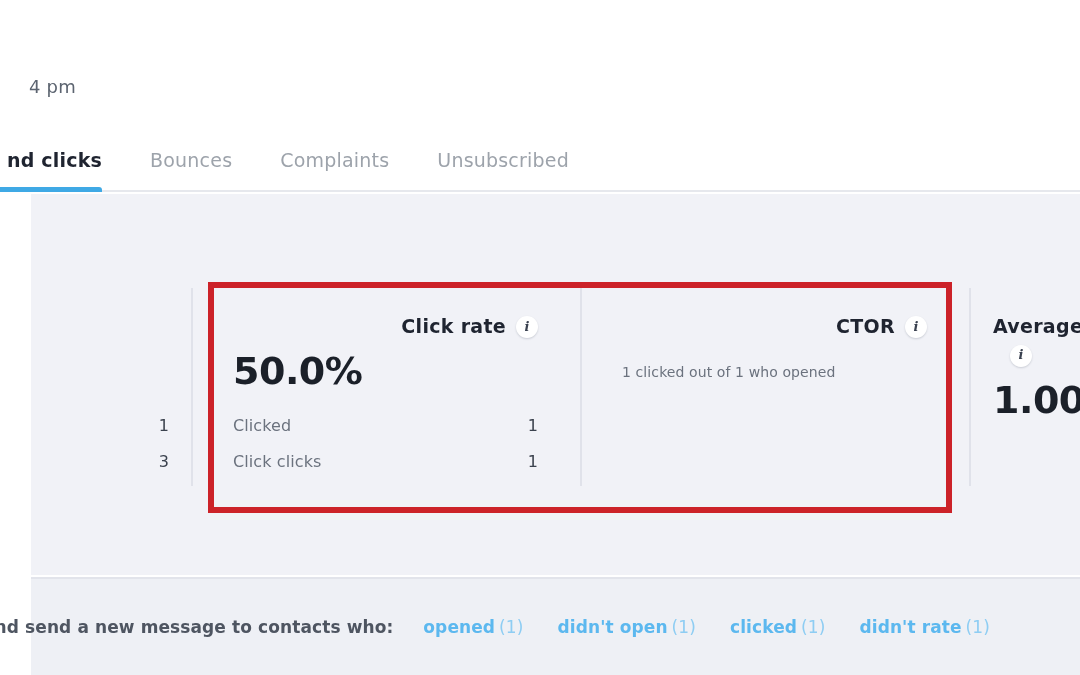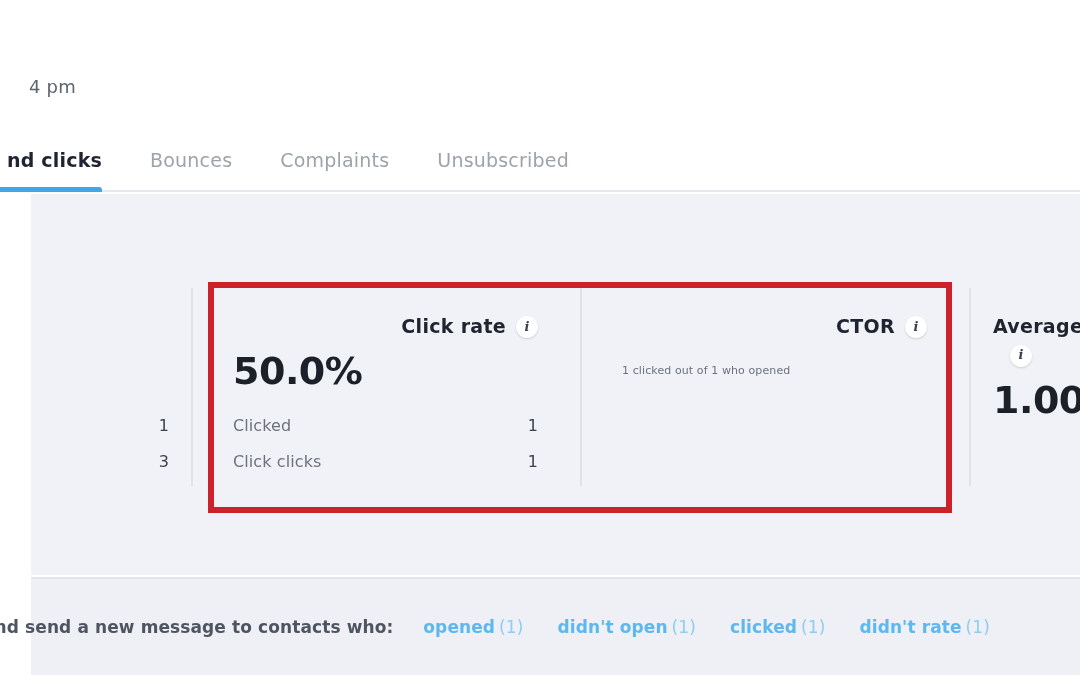--- a/index.html
+++ b/index.html
@@ -196,21 +196,21 @@
     color: #6b727e;
     letter-spacing: 0.1px;
   }
   .stat-value {
     color: #3b424e;
     letter-spacing: 0.1px;
   }
 
   .card-note {
     margin-top: 26px;
-    font-size: 11px;
+    font-size: 14px;
     color: #6b727e;
     letter-spacing: 0.1px;
     white-space: nowrap;
   }
 
   
   .annotation-box {
     position: absolute;
     left: 177px;
     top: 282px;

